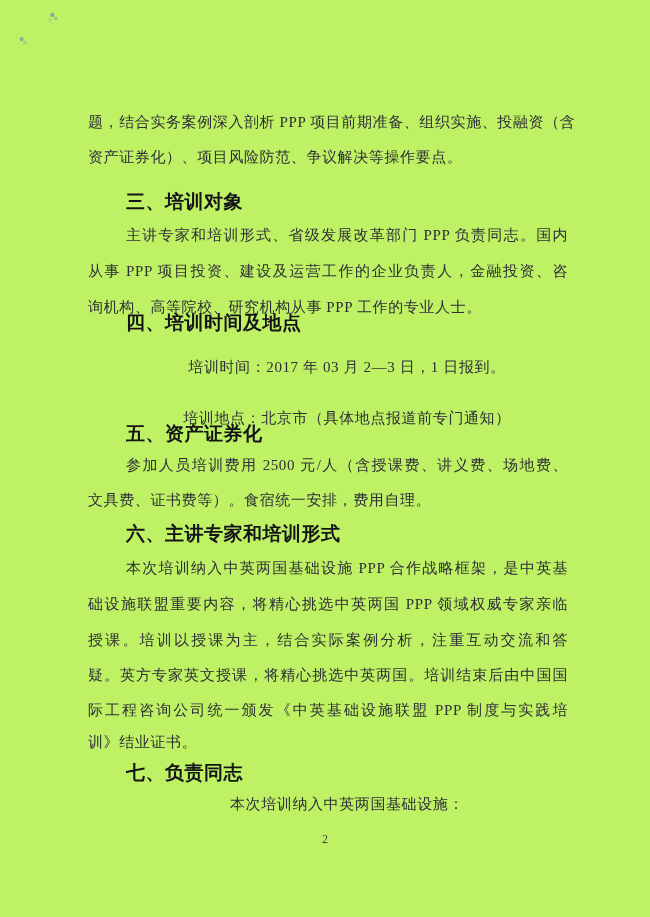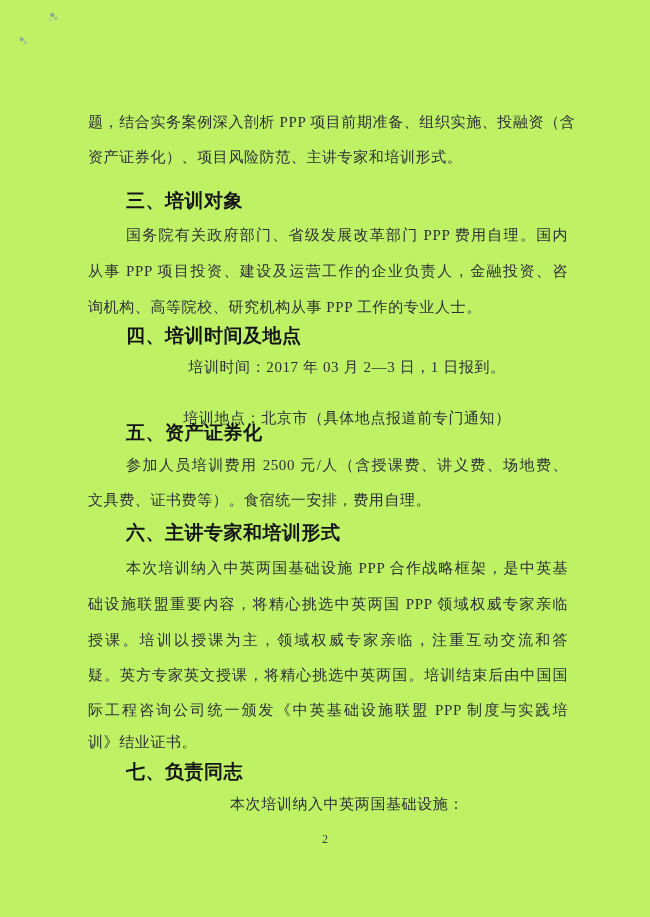--- a/index.html
+++ b/index.html
@@ -25,21 +25,21 @@
   .line.just{
     white-space:normal;
     text-align:justify;
     text-align-last:justify;
   }
   .line.indent{
     text-indent:38px;
     text-align:center;
   }
   .line.heading{
-    font-family:Liberation Mono, monospace;
+    font-family:Liberation Serif, serif;
     font-weight:bold;
     font-size:19px;
     line-height:22px;
     letter-spacing:0.5px;
     color:#141418;
     text-indent:38px;
   }
   .page-number{
     position:absolute;
     left:0;right:0;
@@ -71,35 +71,35 @@
 </head>
 <body>
 
 <div class="page">
 
   <div class="smudge smudge-1"></div>
   <div class="smudge smudge-2"></div>
 
   <main>
     <p class="line" style="top:97px">题，结合实务案例深入剖析 PPP 项目前期准备、组织实施、投融资（含</p>
-    <p class="line" style="top:132px">资产证券化）、项目风险防范、主讲专家和培训形式。</p>
+    <p class="line" style="top:132px">资产证券化）、项目风险防范、争议解决等操作要点。</p>
     <h2 class="line heading" style="top:175px">三、培训对象</h2>
-    <p class="line indent just" style="top:210px">国务院有关政府部门、省级发展改革部门 PPP 费用自理。国内</p>
+    <p class="line indent just" style="top:210px">主讲专家和培训形式、省级发展改革部门 PPP 负责同志。国内</p>
     <p class="line just" style="top:246px">从事 PPP 项目投资、建设及运营工作的企业负责人，金融投资、咨</p>
     <p class="line" style="top:282px">询机构、高等院校、研究机构从事 PPP 工作的专业人士。</p>
-    <h2 class="line heading" style="top:310px">四、培训时间及地点</h2>
+    <h2 class="line heading" style="top:296px">四、培训时间及地点</h2>
     <p class="line indent" style="top:342px">培训时间：2017 年 03 月 2—3 日，1 日报到。</p>
     <p class="line indent" style="top:393px">培训地点：北京市（具体地点报道前专门通知）</p>
     <h2 class="line heading" style="top:407px">五、资产证券化</h2>
     <p class="line indent just" style="top:440px">参加人员培训费用 2500 元/人（含授课费、讲义费、场地费、</p>
     <p class="line" style="top:475px">文具费、证书费等）。食宿统一安排，费用自理。</p>
     <h2 class="line heading" style="top:507px">六、主讲专家和培训形式</h2>
     <p class="line indent just" style="top:543px">本次培训纳入中英两国基础设施 PPP 合作战略框架，是中英基</p>
     <p class="line just" style="top:579px">础设施联盟重要内容，将精心挑选中英两国 PPP 领域权威专家亲临</p>
-    <p class="line just" style="top:615px">授课。培训以授课为主，领域权威专家亲临，注重互动交流和答</p>
+    <p class="line just" style="top:615px">授课。培训以授课为主，结合实际案例分析，注重互动交流和答</p>
     <p class="line just" style="top:650px">疑。英方专家英文授课，将精心挑选中英两国。培训结束后由中国国</p>
     <p class="line just" style="top:685px">际工程咨询公司统一颁发《中英基础设施联盟 PPP 制度与实践培</p>
     <p class="line" style="top:717px">训》结业证书。</p>
     <h2 class="line heading" style="top:746px">七、负责同志</h2>
     <p class="line indent" style="top:779px">本次培训纳入中英两国基础设施：</p>
   </main>
 
   <div class="page-number">2</div>
 
 </div>

